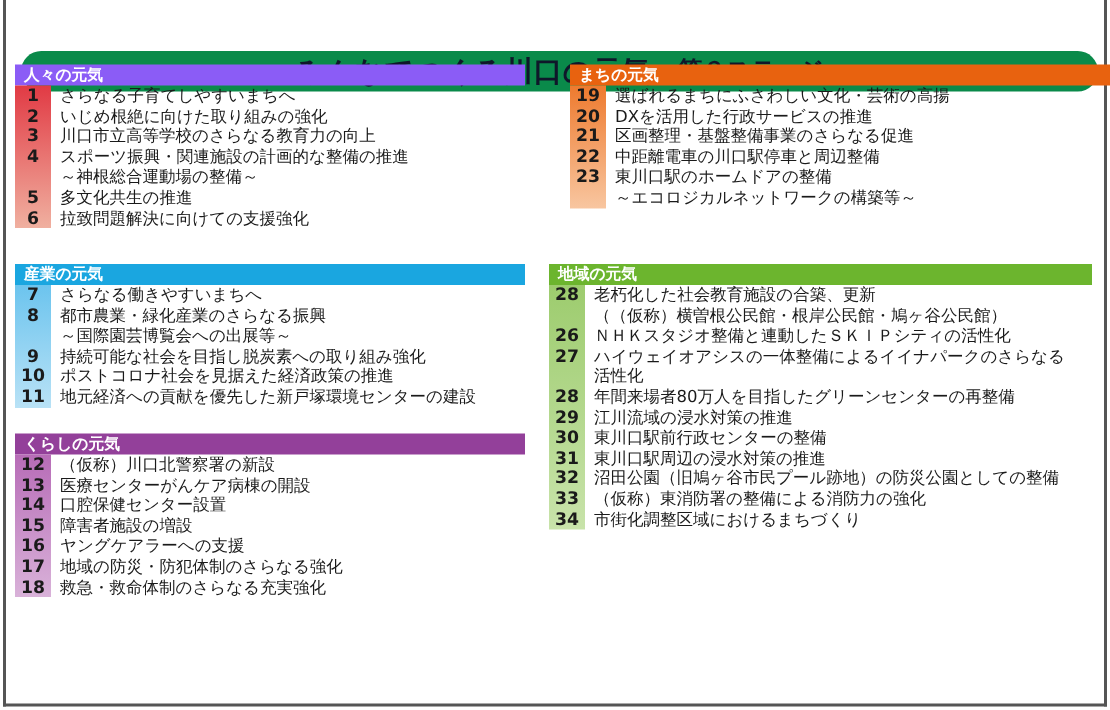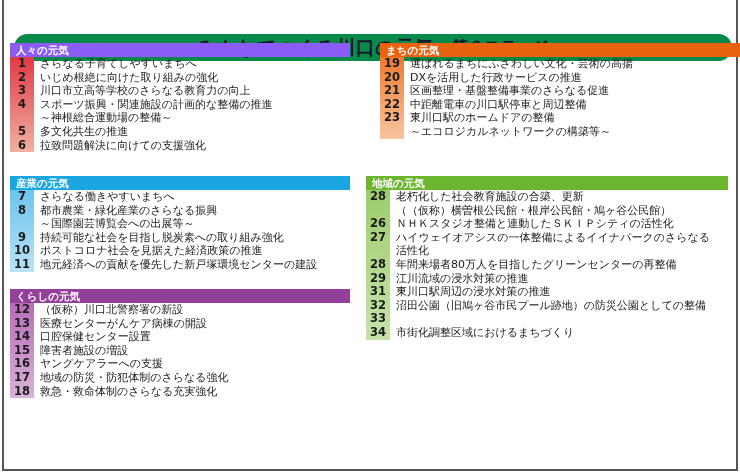--- a/index.html
+++ b/index.html
@@ -220,28 +220,33 @@
       </div>
       <div class="row">
         <span class="num">28</span>
         <span class="text">年間来場者80万人を目指したグリーンセンターの再整備</span>
       </div>
       <div class="row">
         <span class="num">29</span>
         <span class="text">江川流域の浸水対策の推進</span>
       </div>
       <div class="row">
+        <span class="num">30</span>
+        <span class="text">東川口駅前行政センターの整備</span>
+      </div>
+      <div class="row">
         <span class="num">31</span>
         <span class="text">東川口駅周辺の浸水対策の推進</span>
       </div>
       <div class="row">
         <span class="num">32</span>
         <span class="text">沼田公園（旧鳩ヶ谷市民プール跡地）の防災公園としての整備</span>
       </div>
       <div class="row">
         <span class="num">33</span>
+        <span class="text">（仮称）東消防署の整備による消防力の強化</span>
       </div>
       <div class="row">
         <span class="num">34</span>
         <span class="text">市街化調整区域におけるまちづくり</span>
       </div>
     </div>
 </div>
 
 </body></html>

